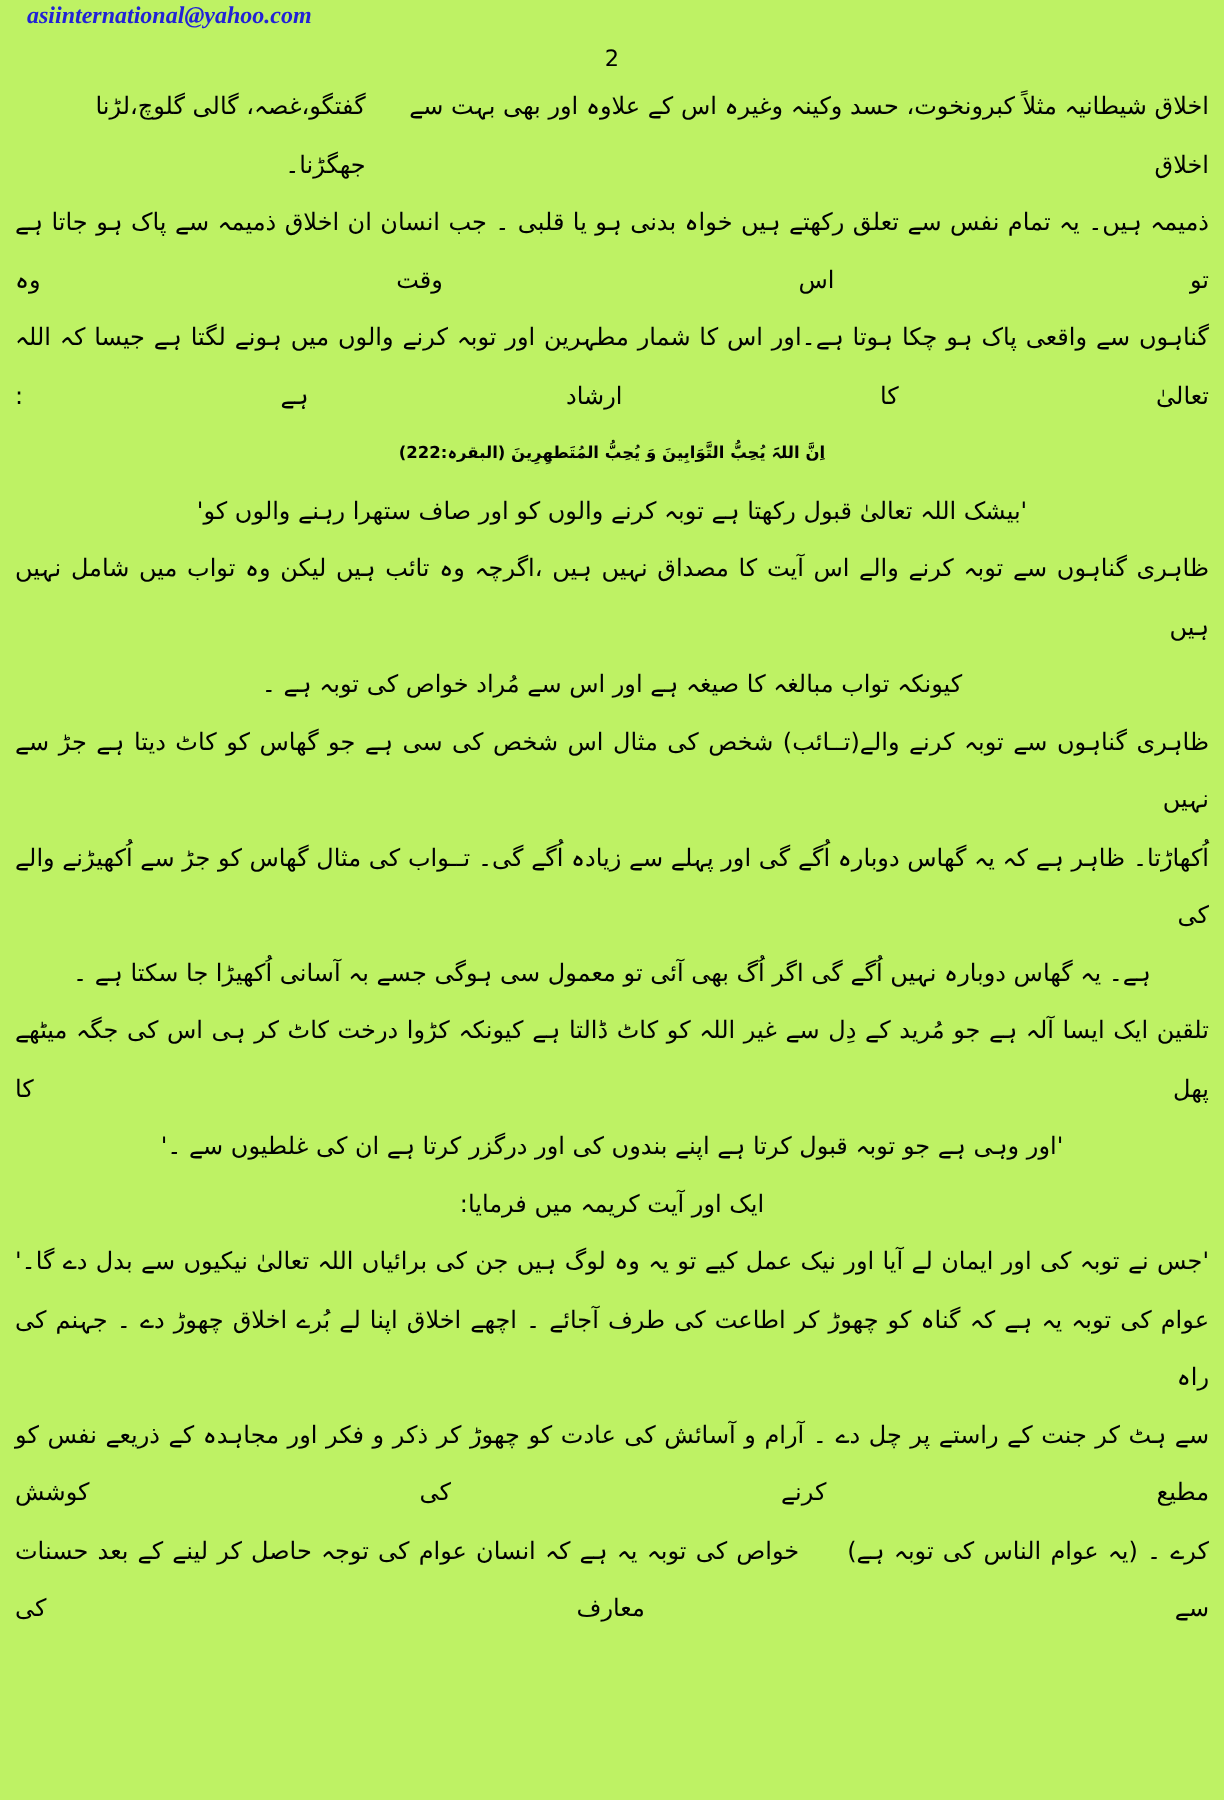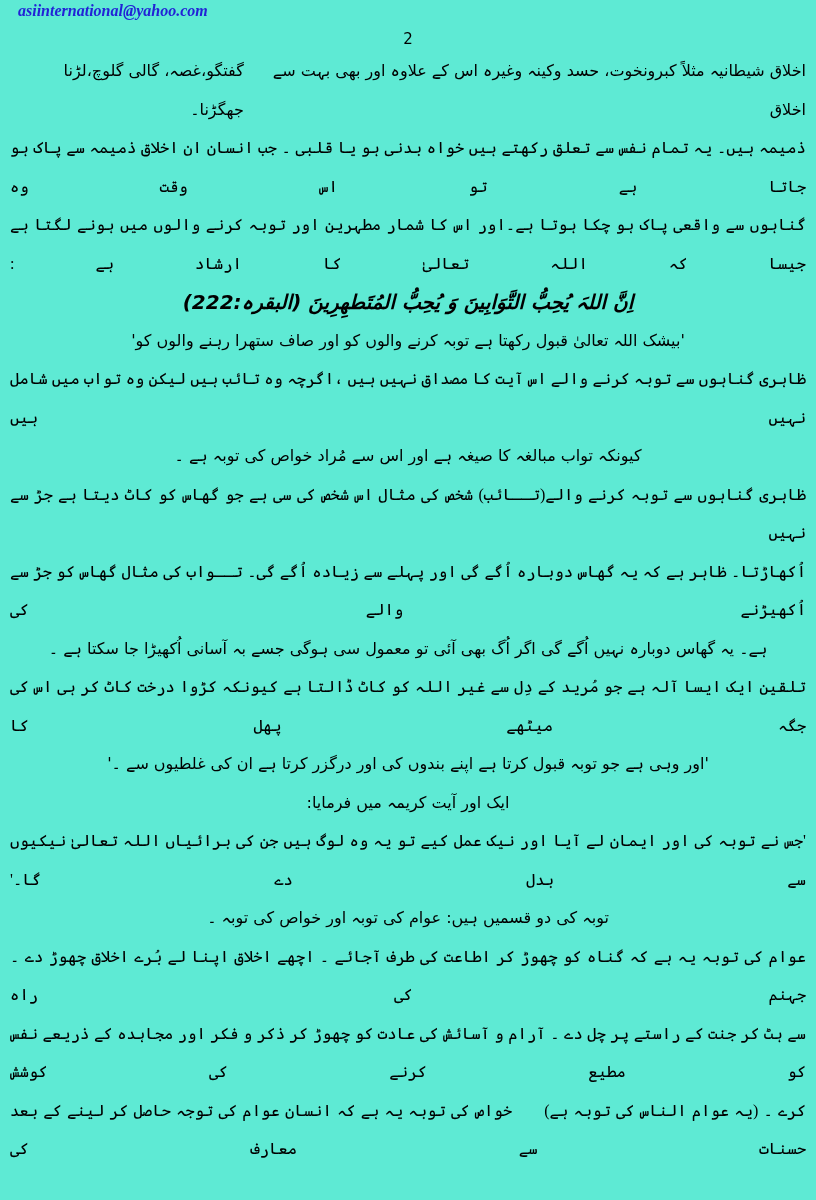--- a/index.html
+++ b/index.html
@@ -1,38 +1,38 @@
 <!DOCTYPE html>
 <html lang="ur"><head>
 <meta charset="utf-8">
 <style>
   html,body{margin:0;padding:0;background:#e8e8e8;}
   .page{
-    width:816px;height:1200px;margin:0 auto;background:#5eead4;
+    width:816px;height:1200px;margin:0 auto;background:#bef264;
     position:relative;color:#000;overflow:hidden;
     font-family:"DejaVu Sans",sans-serif;
   }
   .header-email{
     position:absolute;top:2px;left:18px;
     font-family:"Liberation Serif",serif;font-style:italic;font-weight:bold;
     font-size:16px;color:#2222d6;text-decoration:none;
   }
   .page-num{
     padding-top:30px;text-align:center;font-size:15px;
     font-family:"DejaVu Sans",sans-serif;
   }
   .body-text{padding:4px 10px 0 10px;direction:rtl;}
   .bl{
     direction:rtl;font-size:16px;line-height:38.5px;
     font-family:"DejaVu Sans",sans-serif;white-space:normal;
   }
-  .bl.just{text-align:justify;text-align-last:justify;font-family:Liberation Serif, serif;}
+  .bl.just{text-align:justify;text-align-last:justify;}
   .bl.right{text-align:center;}
   .bl.split{display:flex;justify-content:space-between;}
-  .bl.verse{text-align:center;font-weight:bold;font-size:20px;font-style:italic;}
+  .bl.verse{text-align:center;font-weight:bold;font-size:11px;}
   .bl.center{text-align:center;}
 </style>
 </head>
 <body>
 
 <div class="page">
 
   <a class="header-email">asiinternational@yahoo.com</a>
 
   <div class="page-num">2</div>
@@ -49,19 +49,18 @@
       <div class="bl center">'بیشک اللہ تعالیٰ قبول رکھتا ہے توبہ کرنے والوں کو اور صاف ستھرا رہنے والوں کو'</div>
       <div class="bl just">ظاہری گناہوں سے توبہ کرنے والے اس آیت کا مصداق نہیں ہیں ،اگرچہ وہ تائب ہیں لیکن وہ تواب میں شامل نہیں ہیں</div>
       <div class="bl right">کیونکہ تواب مبالغہ کا صیغہ ہے اور اس سے مُراد خواص کی توبہ ہے ۔</div>
       <div class="bl just">ظاہری گناہوں سے توبہ کرنے والے(تــائب) شخص کی مثال اس شخص کی سی ہے جو گھاس کو کاٹ دیتا ہے جڑ سے نہیں</div>
       <div class="bl just">اُکھاڑتا۔ ظاہر ہے کہ یہ گھاس دوبارہ اُگے گی اور پہلے سے زیادہ اُگے گی۔ تــواب کی مثال گھاس کو جڑ سے اُکھیڑنے والے کی</div>
       <div class="bl right">ہے۔ یہ گھاس دوبارہ نہیں اُگے گی اگر اُگ بھی آئی تو معمول سی ہوگی جسے بہ آسانی اُکھیڑا جا سکتا ہے ۔</div>
       <div class="bl just">تلقین ایک ایسا آلہ ہے جو مُرید کے دِل سے غیر اللہ کو کاٹ ڈالتا ہے کیونکہ کڑوا درخت کاٹ کر ہی اس کی جگہ میٹھے پھل کا</div>
       <div class="bl center">'اور وہی ہے جو توبہ قبول کرتا ہے اپنے بندوں کی اور درگزر کرتا ہے ان کی غلطیوں سے ۔'</div>
       <div class="bl right">ایک اور آیت کریمہ میں فرمایا:</div>
       <div class="bl just">'جس نے توبہ کی اور ایمان لے آیا اور نیک عمل کیے تو یہ وہ لوگ ہیں جن کی برائیاں اللہ تعالیٰ نیکیوں سے بدل دے گا۔'</div>
-      <div class="bl right">توبہ کی دو قسمیں ہیں: عوام کی توبہ اور خواص کی توبہ ۔</div>
       <div class="bl just">عوام کی توبہ یہ ہے کہ گناہ کو چھوڑ کر اطاعت کی طرف آجائے ۔ اچھے اخلاق اپنا لے بُرے اخلاق چھوڑ دے ۔ جہنم کی راہ</div>
       <div class="bl just">سے ہٹ کر جنت کے راستے پر چل دے ۔ آرام و آسائش کی عادت کو چھوڑ کر ذکر و فکر اور مجاہدہ کے ذریعے نفس کو مطیع کرنے کی کوشش</div>
       <div class="bl just">کرے ۔ (یہ عوام الناس کی توبہ ہے)  خواص کی توبہ یہ ہے کہ انسان عوام کی توجہ حاصل کر لینے کے بعد حسنات سے معارف کی</div>
     </div>
 
 </div>
 
 </body></html>

